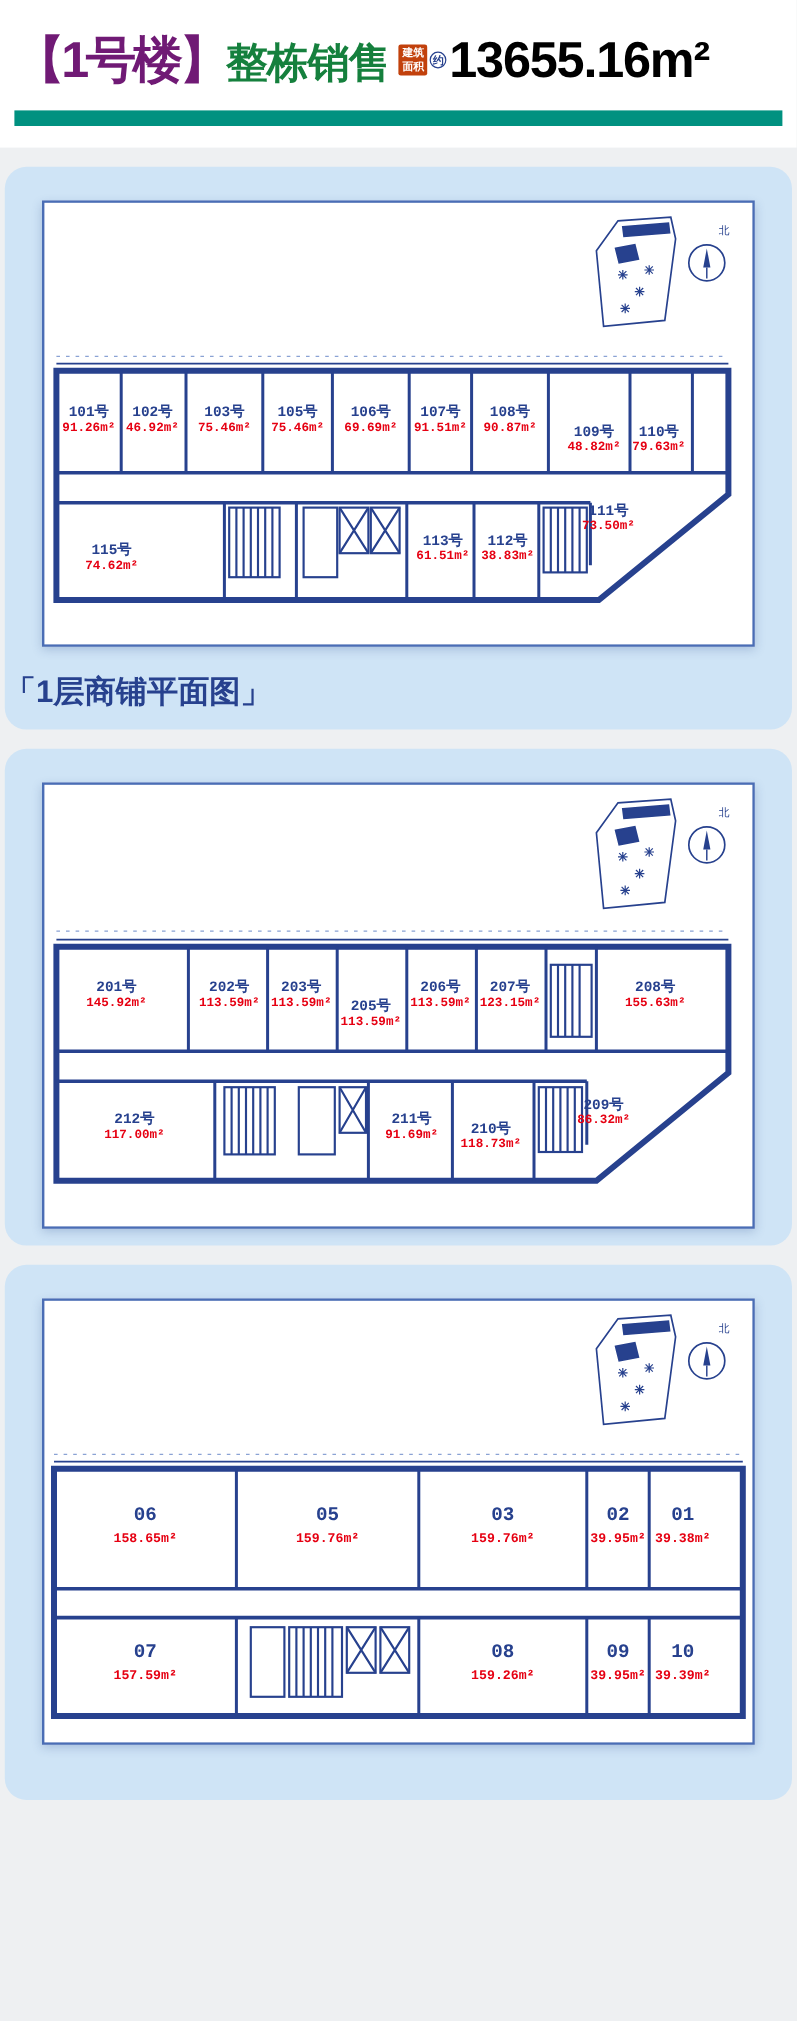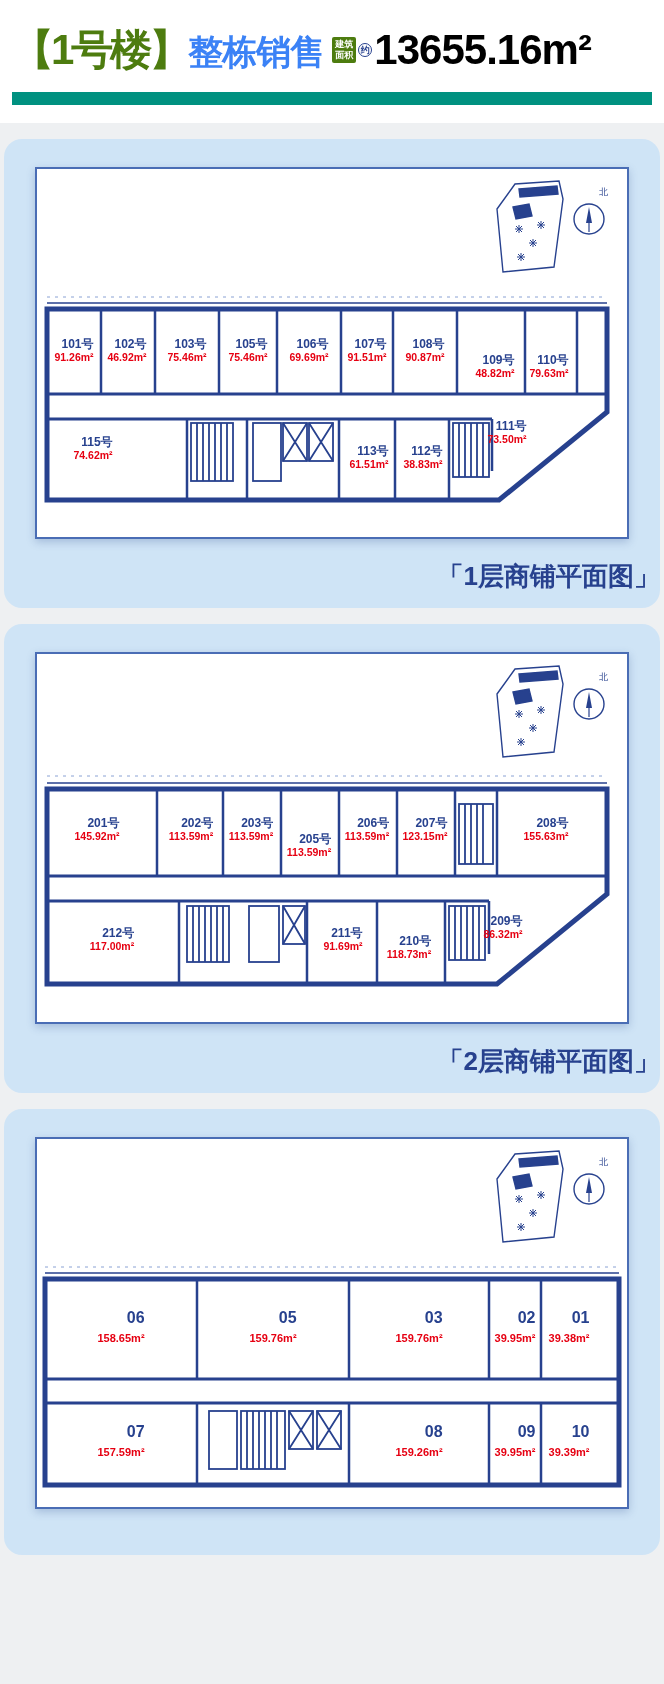--- a/index.html
+++ b/index.html
@@ -5,49 +5,49 @@
   * { box-sizing: border-box; margin: 0; padding: 0; }
   body {
     width: 664px;
     min-height: 1684px;
     background: #eef0f2;
     font-family: "Liberation Sans", sans-serif;
   }
   
   .header { background: #ffffff; padding: 22px 12px 18px; }
   .header-line { display: flex; align-items: baseline; }
-  .t-teal { color: #4d7c0f; font-size: 42px; font-weight: bold; letter-spacing: -3px; white-space: nowrap; }
-  .t-navy { color: #3b82f6; font-size: 35px; font-weight: bold; letter-spacing: -1px; white-space: nowrap; }
+  .t-teal { color: #701a75; font-size: 42px; font-weight: bold; letter-spacing: -3px; white-space: nowrap; }
+  .t-navy { color: #15803d; font-size: 35px; font-weight: bold; letter-spacing: -1px; white-space: nowrap; }
   .badge {
     display: inline-flex; flex-direction: column; align-self: center;
-    background: #4d7c0f; color: #fff; font-size: 9px; line-height: 11px;
+    background: #c2410c; color: #fff; font-size: 9px; line-height: 11px;
     padding: 2px 3px; border-radius: 2px; margin-left: 8px; font-weight: bold;
   }
   .approx {
     align-self: center; width: 14px; height: 14px; border: 1px solid #27418e; border-radius: 50%;
     color: #27418e; font-size: 9px; line-height: 13px; text-align: center; margin: 0 2px 0 2px; font-weight: bold;
   }
   .area-num { color: #000000; font-size: 42px; font-weight: bold; letter-spacing: -1px; white-space: nowrap; }
   .teal-bar { height: 13px; background: #009180; margin-top: 14px; }
 
   
   .panel { margin: 16px 4px 0; background: #cfe4f6; border-radius: 18px; padding: 28px 0 14px; }
   .panel-3 { padding-bottom: 46px; }
   .plan {
     position: relative; width: 594px; height: 372px; margin: 0 auto;
     background: #ffffff; border: 2px solid #4a6db5;
     box-shadow: 0 3px 8px rgba(40, 70, 140, 0.25);
   }
   .plan-svg { position: absolute; left: 0; top: 0; width: 594px; height: 372px; }
   .site-icon { position: absolute; right: 14px; top: 8px; }
-  .caption { text-align: right; color: #27418e; font-weight: bold; font-size: 26px; margin-top: 20px; }
+  .caption { text-align: left; color: #27418e; font-weight: bold; font-size: 26px; margin-top: 20px; }
   .panel-3 .caption { margin-top: 78px; }
 
   
-  .unit { position: absolute; transform: translateX(-50%); text-align: right; white-space: nowrap; }
+  .unit { position: absolute; transform: translateX(-50%); text-align: center; white-space: nowrap; font-family: Liberation Mono, monospace; }
   .uno  { display: block; color: #27418e; font-weight: bold; font-size: 12px; line-height: 14px; }
   .uarea{ display: block; color: #e60012; font-weight: bold; font-size: 10.5px; line-height: 13px; }
   .p3 .uno  { font-size: 16px; margin-bottom: 7px; }
   .p3 .uarea{ font-size: 11px; }
 </style>
 </head>
 <body>
 
 <div>
 
@@ -149,21 +149,21 @@
           <span class="uarea">48.82m²</span>
         </div>
       <div class="unit" style="left:512px;top:184px">
           <span class="uno">110号</span>
           <span class="uarea">79.63m²</span>
         </div>
       <div class="unit" style="left:470px;top:250px">
           <span class="uno">111号</span>
           <span class="uarea">73.50m²</span>
         </div>
-      <div class="unit" style="left:56px;top:266px">
+      <div class="unit" style="left:56px;top:283px">
           <span class="uno">115号</span>
           <span class="uarea">74.62m²</span>
         </div>
       <div class="unit" style="left:332px;top:275px">
           <span class="uno">113号</span>
           <span class="uarea">61.51m²</span>
         </div>
       <div class="unit" style="left:386px;top:275px">
           <span class="uno">112号</span>
           <span class="uarea">38.83m²</span>
@@ -263,21 +263,20 @@
         </div>
       <div class="unit" style="left:372px;top:280px">
           <span class="uno">210号</span>
           <span class="uarea">118.73m²</span>
         </div>
       <div class="unit" style="left:466px;top:260px">
           <span class="uno">209号</span>
           <span class="uarea">86.32m²</span>
         </div>
     </div>
-    <div class="caption">「2层商铺平面图」</div>
   </section>
 
   <section class="panel panel-3">
     <div class="plan p3">
       <svg class="plan-svg" viewBox="0 0 594 372">
         <g stroke="#27418e" fill="none">
           <path d="M8,128 H582" stroke="#8aa2d4" stroke-width="1" stroke-dasharray="3 5"></path>
           <path d="M8,134 H582" stroke-width="1.5"></path>
           <path d="M8,140 H582 V346 H8 Z" stroke-width="5"></path>
           <path d="M8,240 H582" stroke-width="3"></path>

